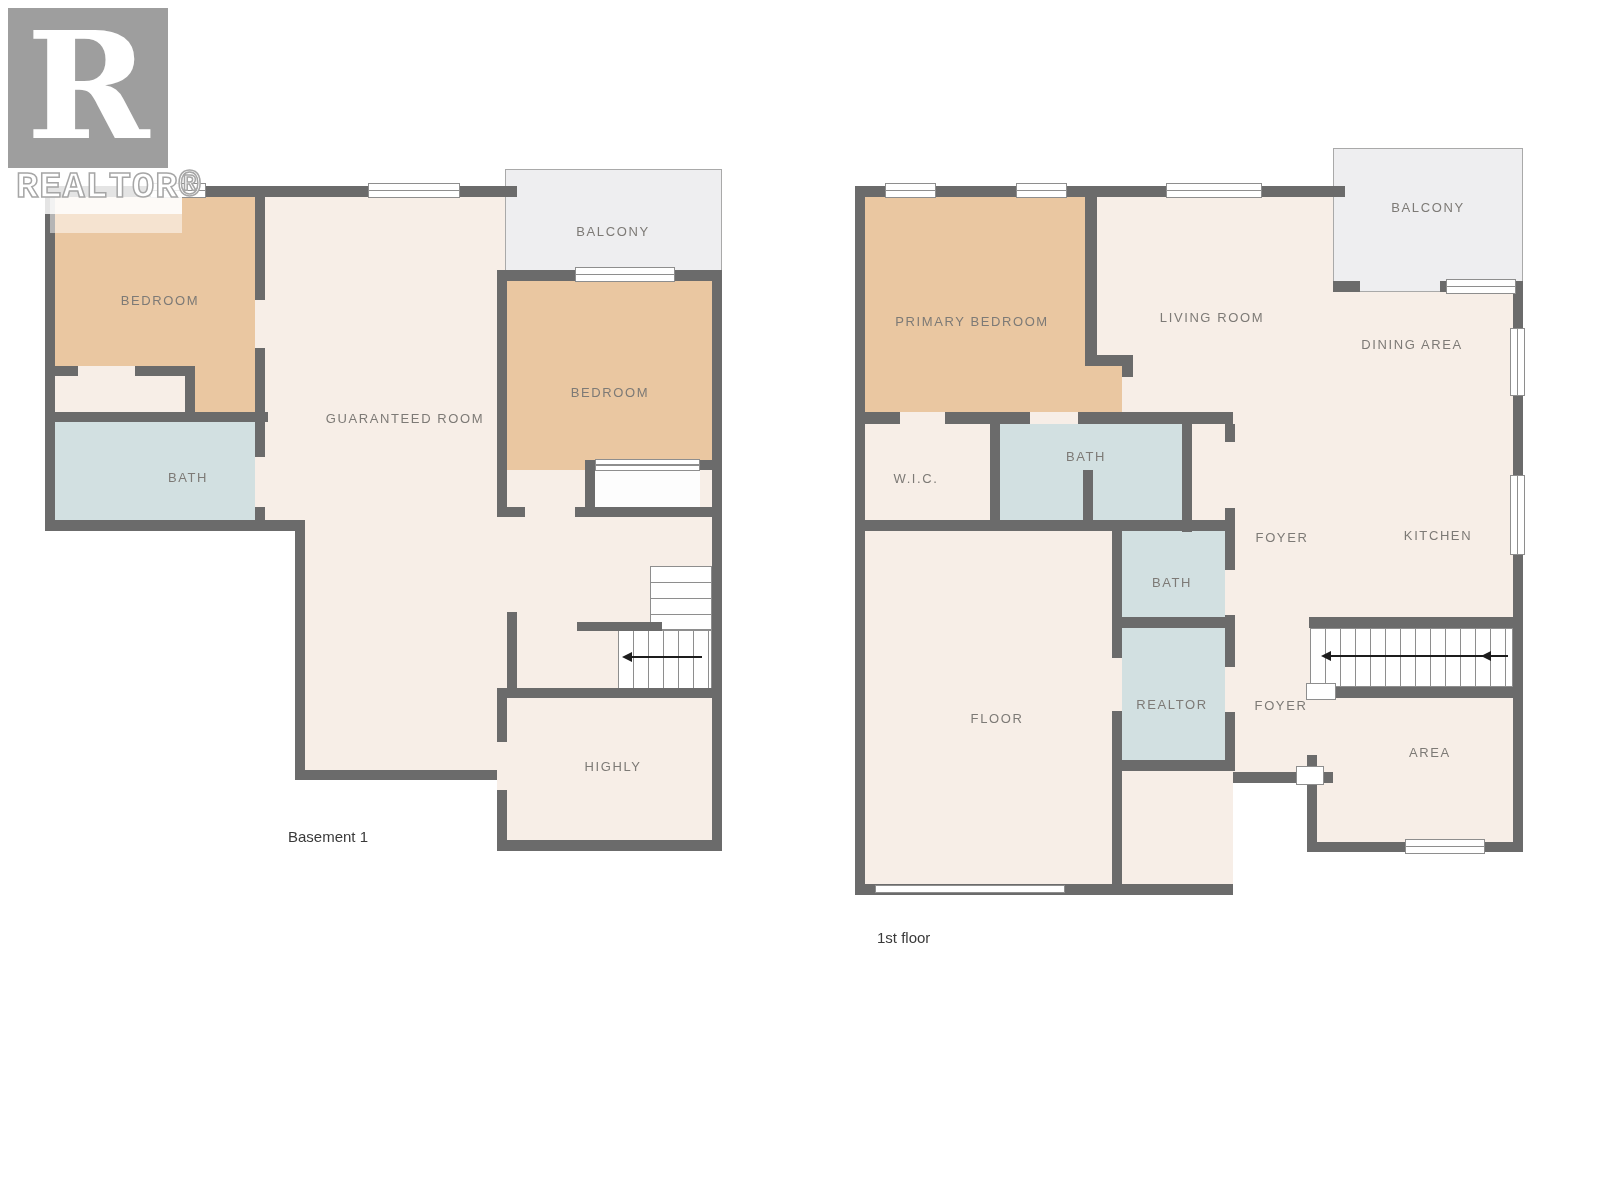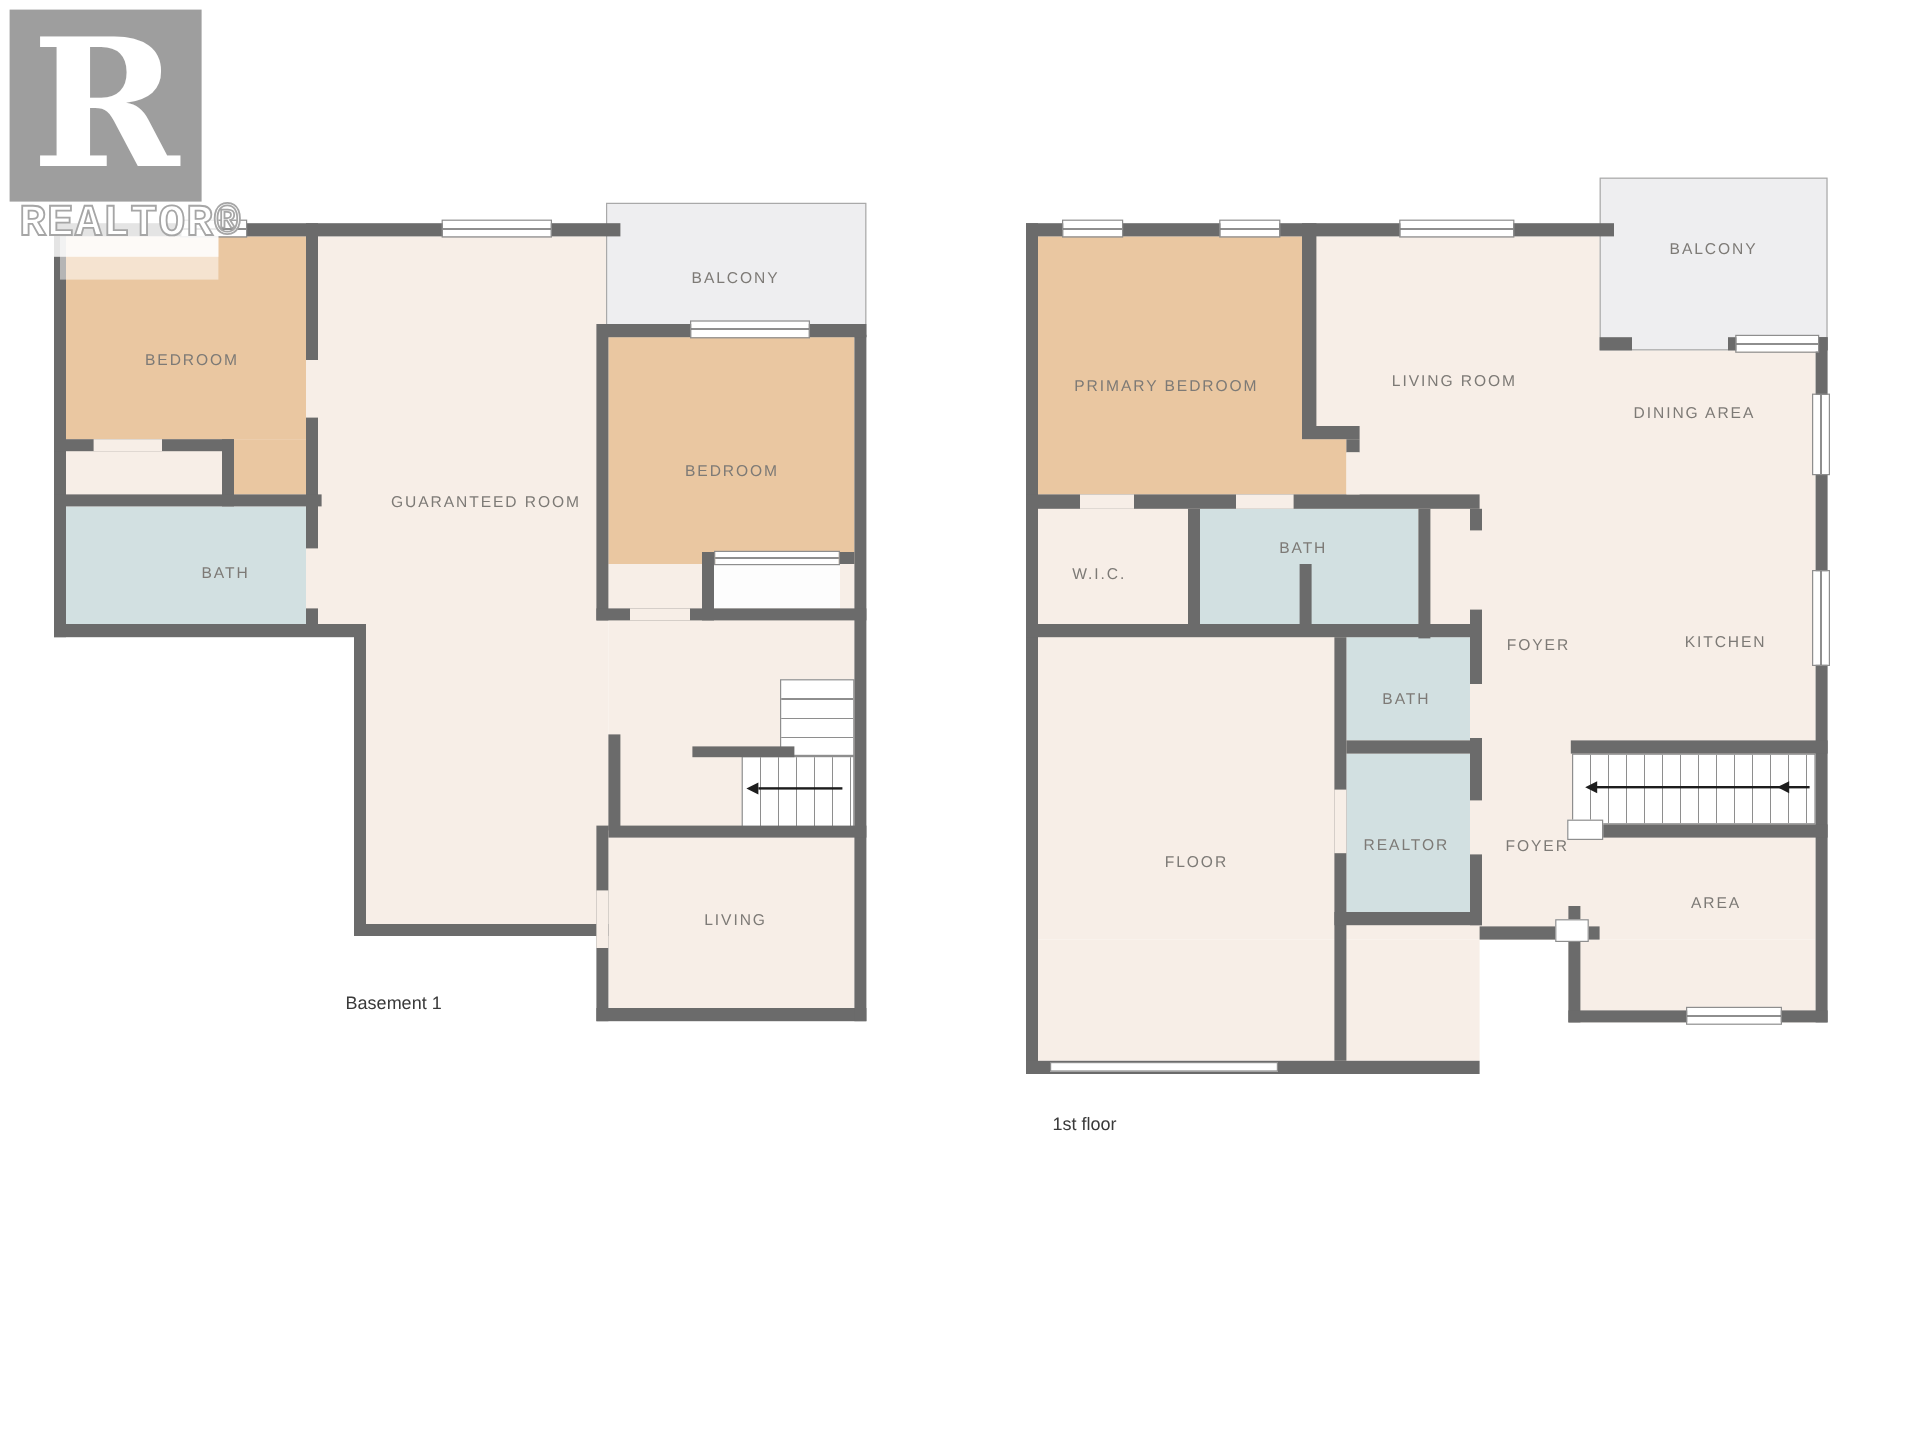--- a/index.html
+++ b/index.html
@@ -88,21 +88,21 @@
     <div class="win-h" style="left:150px;top:183px;width:56px;height:15px;"></div>
     <div class="win-h" style="left:368px;top:183px;width:92px;height:15px;"></div>
     <div class="win-h" style="left:575px;top:267px;width:100px;height:15px;"></div>
     <div class="win-h" style="left:595px;top:459px;width:105px;height:12px;"></div>
 
     <div class="lbl" style="left:160px;top:300px;">BEDROOM</div>
     <div class="lbl" style="left:613px;top:231px;">BALCONY</div>
     <div class="lbl" style="left:610px;top:392px;">BEDROOM</div>
     <div class="lbl" style="left:405px;top:418px;">GUARANTEED ROOM</div>
     <div class="lbl" style="left:188px;top:477px;">BATH</div>
-    <div class="lbl" style="left:613px;top:766px;">LIVING</div>
+    <div class="lbl" style="left:613px;top:766px;">HIGHLY</div>
     <div class="cap" style="left:288px;top:828px;">Basement 1</div>
   </div>
 
   <div>
 
     <div class="fill" style="left:865px;top:197px;width:648px;height:586px;background:var(--floor);"></div>
     <div class="fill" style="left:1307px;top:783px;width:206px;height:69px;background:var(--floor);"></div>
     <div class="fill" style="left:865px;top:783px;width:368px;height:101px;background:var(--floor);"></div>
 
     <div class="balcony" style="left:1333px;top:148px;width:190px;height:144px;"></div>

